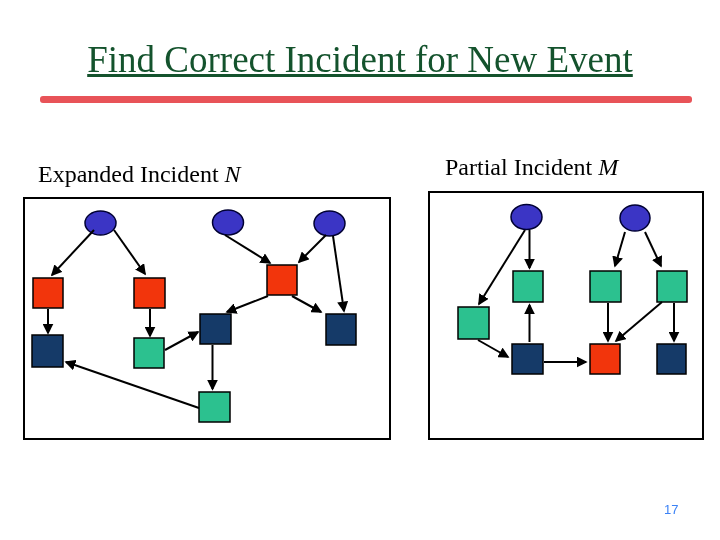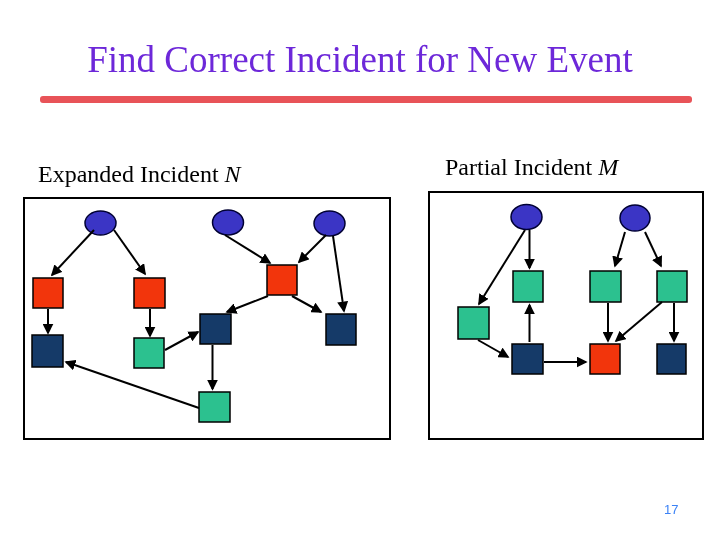--- a/index.html
+++ b/index.html
@@ -18,21 +18,21 @@
   #panel-right { left:428px; top:191px; width:276px; height:249px; }
   .panel svg { display:block; }
   .page-number { position:absolute; left:664px; top:502px; font-family:"Liberation Sans", sans-serif;
                  font-size:13px; color:#3b82f6; }
 </style>
 </head>
 <body>
 
 <div class="slide">
 
-  <h1 class="title" style="color: #6d28d9;">Find Correct Incident for New Event</h1>
+  <h1 class="title" style="color: #14532d; text-decoration: underline;">Find Correct Incident for New Event</h1>
 
   <div class="rule" style="background: rgb(232, 83, 88);"></div>
 
   <div class="panel-label" id="label-right"><span>Partial Incident </span><span class="var">M</span></div>
 
   <div class="panel-label" id="label-left"><span>Expanded Incident </span><span class="var">N</span></div>
 
   <div class="panel" id="panel-left">
     <svg id="svg-left" width="364" height="239" viewBox="0 0 364 239">
         <defs>

